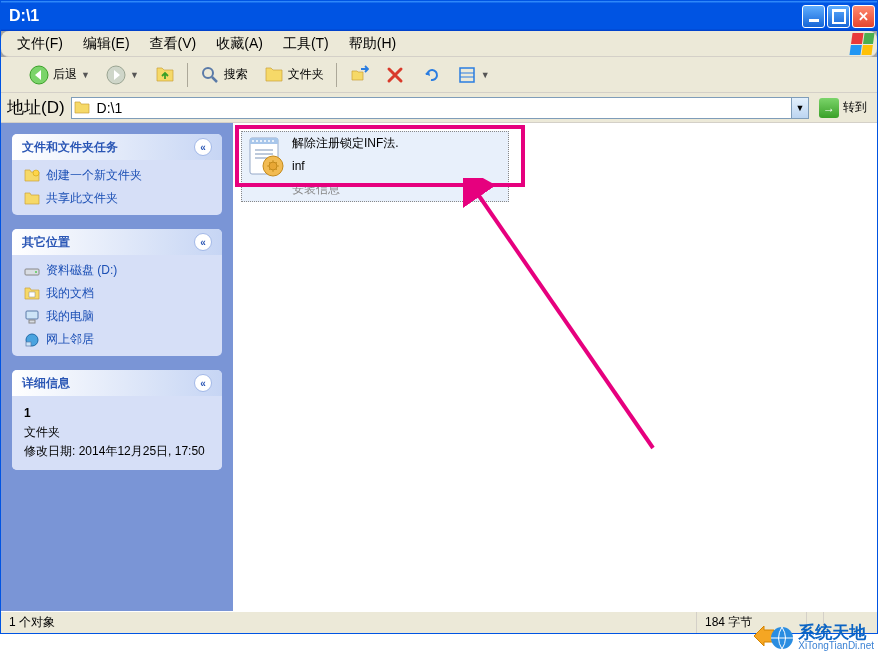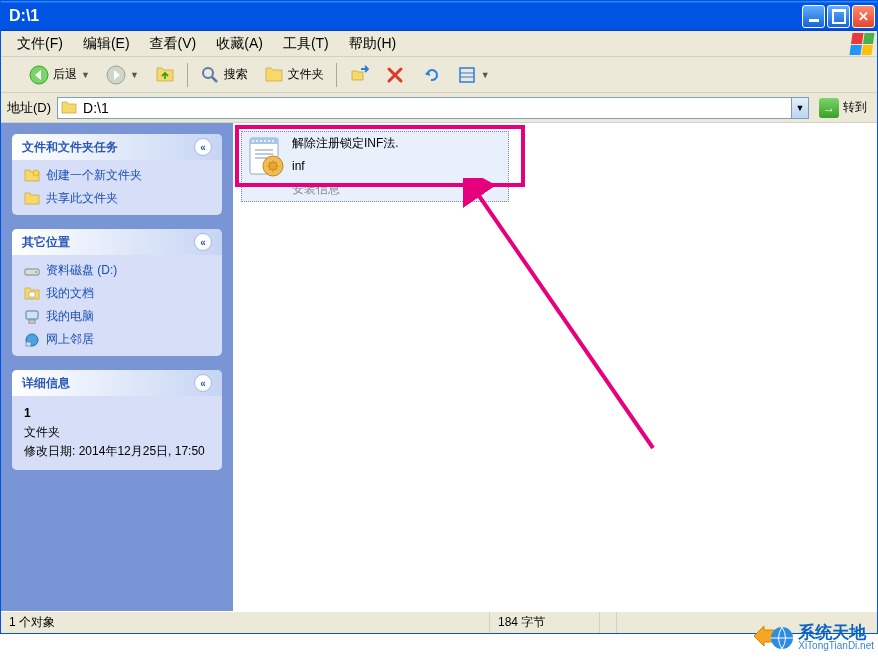--- a/index.html
+++ b/index.html
@@ -9,36 +9,36 @@
 
 .titlebar { height: 30px; background: linear-gradient(to bottom, #3a95ff 0%, #0054e3 8%, #0054e3 92%, #003ec7 100%); display: flex; align-items: center; padding: 0 2px 0 8px; color: #fff; }
 .titlebar .title { flex: 1; font-size: 16px; font-weight: bold; }
 .titlebar .win-btn { width: 23px; height: 23px; margin-left: 2px; border: 1px solid #fff; border-radius: 3px; display: flex; align-items: center; justify-content: center; font-weight: bold; font-size: 13px; color: #fff; }
 .btn-min, .btn-max { background: linear-gradient(to bottom, #5faeff, #1665d6); }
 .btn-close { background: linear-gradient(to bottom, #ff8a70, #e6452d); }
 .btn-min::before { content:''; width:10px; height:3px; background:#fff; margin-top:8px; }
 .btn-max::before { content:''; width:10px; height:10px; border:2px solid #fff; border-top-width:3px; }
 .btn-close::before { content:'✕'; }
 
-.menubar { height: 26px; background: #ece9d8; display: flex; align-items: center; padding: 0 6px; border-bottom: 1px solid #d4d0c8; position: relative; }
+.menubar { height: 26px; background: #ece9d8; display: flex; align-items: center; padding: 0 6px; border-bottom: 1px solid #d4d0c8; position: relative; border-radius: 8px; }
 .menubar .menu-item { padding: 2px 10px; font-size: 14px; }
 .menubar .winflag { position: absolute; right: 4px; top: 2px; width: 22px; height: 22px; display: grid; grid-template-columns: 1fr 1fr; grid-template-rows: 1fr 1fr; gap: 1px; transform: skewX(-8deg); }
 .menubar .winflag div:nth-child(1){background:#e83a3a;}
 .menubar .winflag div:nth-child(2){background:#4caf50;}
 .menubar .winflag div:nth-child(3){background:#2196f3;}
 .menubar .winflag div:nth-child(4){background:#ffc107;}
 
 .toolbar { height: 36px; background: #ece9d8; display: flex; align-items: center; padding: 0 22px; gap: 4px; border-bottom: 1px solid #d4d0c8; }
 .tb-btn { display:flex; align-items:center; height:28px; padding:0 6px; gap:4px; font-size:14px; border-radius:3px; }
 .sep{width:1px; height:24px; background:#aca899; margin:0 2px;}
 .dd{font-size:9px; color:#555;}
 .icon-svg{width:20px; height:20px; display:inline-block;}
 
 .addrbar { height: 30px; background:#ece9d8; display:flex; align-items:center; padding:0 6px; gap:6px; border-bottom:1px solid #d4d0c8;}
-.addrbar .label{font-size:13px;}
+.addrbar .label{font-size:17px;}
 .addrbar .addr-wrap{flex:1; display:flex; height:22px;}
 .addrbar .addr-icon{width:22px; height:22px; border:1px solid #7f9db9; border-right:none; display:flex;align-items:center;justify-content:center; background:#fff;}
 .addrbar input{flex:1; border:1px solid #7f9db9; border-left:none; border-right:none; padding:0 4px; font-size:14px;}
 .addrbar .addr-dd{width:18px; border:1px solid #7f9db9; background:linear-gradient(#e3f0fc,#bcd5f1); display:flex;align-items:center;justify-content:center; font-size:9px;}
 .go-btn{display:flex; align-items:center; gap:4px; padding:0 4px; height:24px; font-size:14px;}
 .go-box{width:20px; height:20px; background:linear-gradient(#7bd46a,#3aa028); border-radius:3px; display:flex;align-items:center;justify-content:center; color:#fff; font-weight:bold;}
 
 .content{flex:1; display:flex; overflow:hidden; background:#7a95d6;}
 .sidebar{width:232px; padding:11px; overflow:auto; display:flex; flex-direction:column; gap:14px;}
 .panel{background:#d6dff7; border-radius:5px; overflow:hidden;}
@@ -52,21 +52,21 @@
 .main{flex:1; background:#fff; position:relative; overflow:hidden;}
 .file-item{position:absolute; left:8px; top:8px; width:268px; display:flex; gap:6px; padding:4px; border:1px dotted #888; background:#e8f0fb;}
 .highlight-box{position:absolute; left:2px; top:2px; width:290px; height:62px; border:4px solid #e6007e; pointer-events:none;}
 .arrow-svg{position:absolute; left:230px; top:55px; pointer-events:none;}
 .file-icon{width:40px; height:42px;}
 .file-text{display:flex; flex-direction:column; gap:8px; font-size:13px; line-height:1.25;}
 .file-text .type{color:#888;}
 
 .statusbar{height:22px; background:#ece9d8; border-top:1px solid #fff; display:flex; align-items:center; font-size:12px;}
 .status-cell{padding:0 8px; height:100%; display:flex; align-items:center; border-right:1px inset #d4d0c8;}
-.status-cell.first{width:489px;}
+.status-cell.first{width:696px;}
 .status-cell.mid{width:110px;}
 
 .watermark{position:absolute; right:4px; bottom:2px; display:flex; align-items:center; gap:4px;}
 .watermark .wm-text{display:flex;flex-direction:column;align-items:flex-start; line-height:1;}
 .watermark .wm-name{font-size:17px; font-weight:bold; color:#0b64c4;}
 .watermark .wm-url{font-size:10px; color:#3b82d4;}
 .wm-ic{width:42px;height:42px;}
 
 .folder-ic{fill:#f6d968; stroke:#caa23a; stroke-width:0.7;}
 </style>

